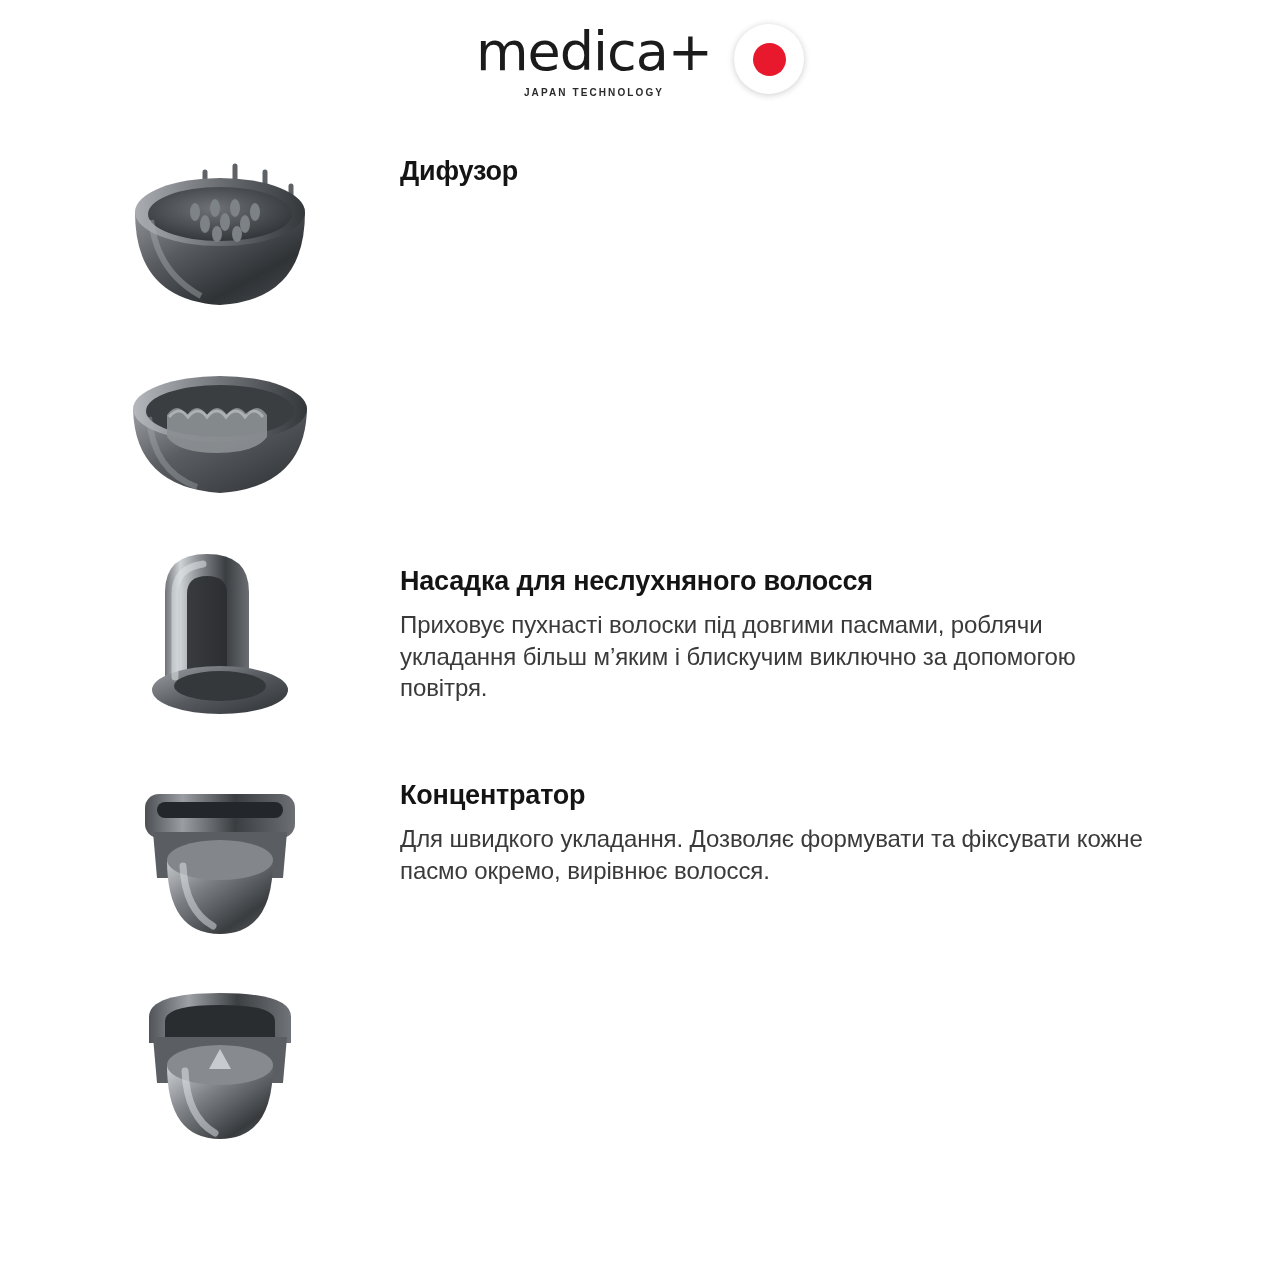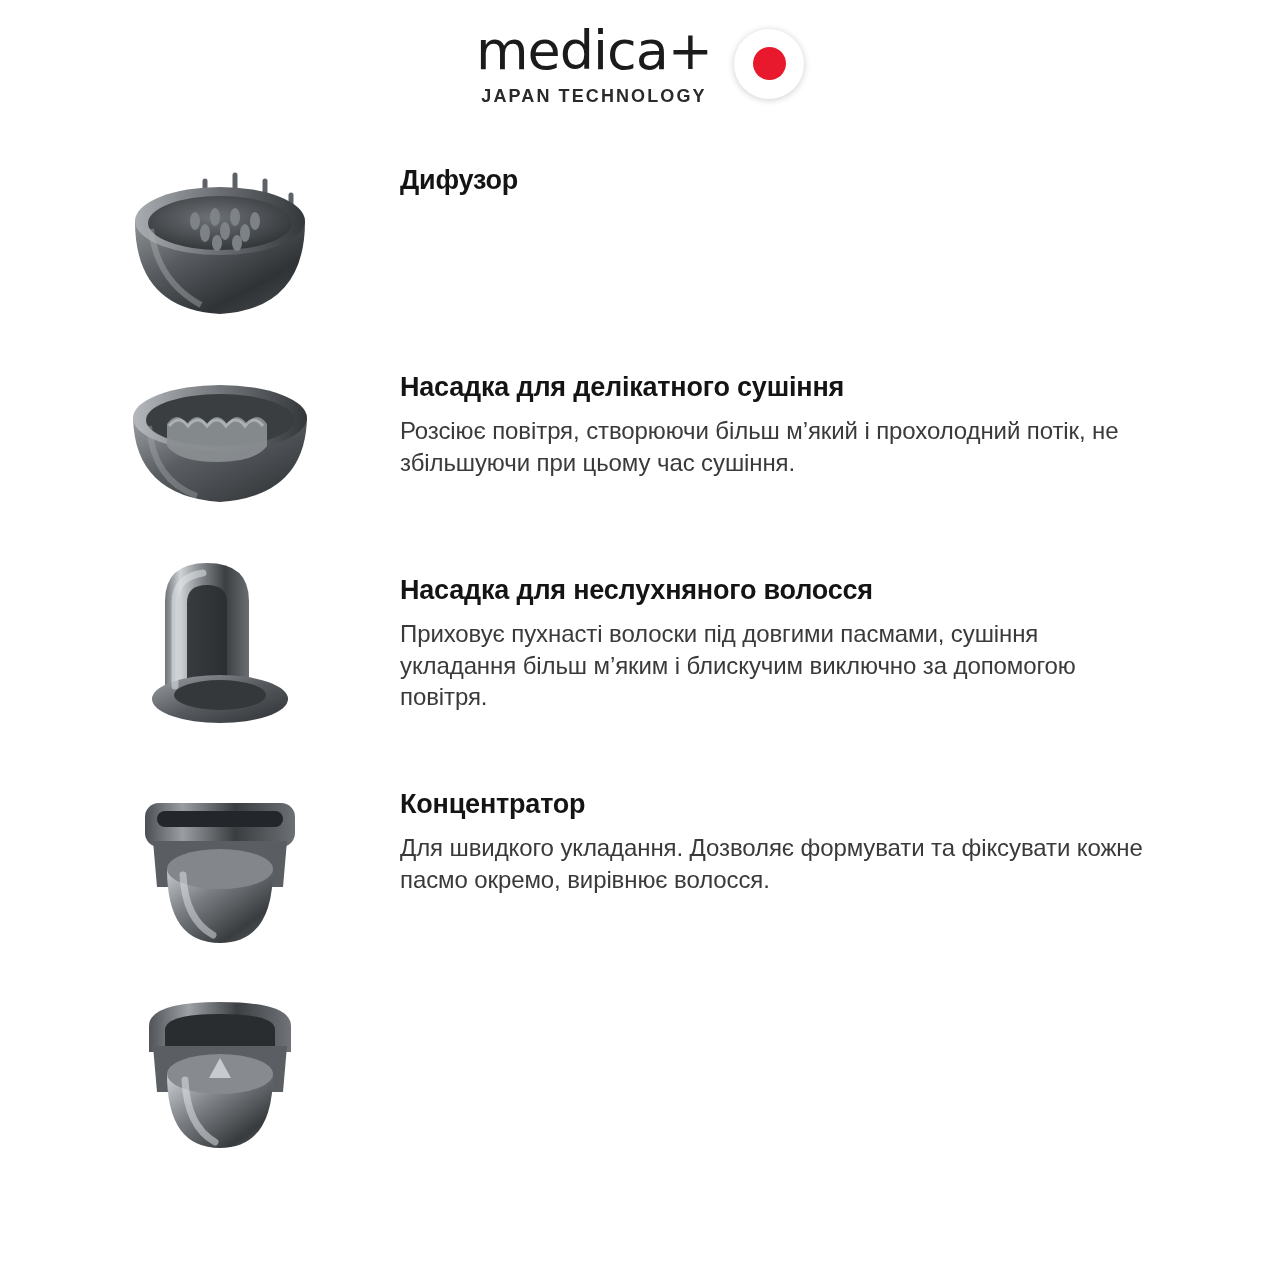--- a/index.html
+++ b/index.html
@@ -34,21 +34,21 @@
   }
   .logo-main {
     font-size: 54px;
     font-weight: 400;
     letter-spacing: -1px;
     line-height: 1;
     color: #1b1b1b;
     font-family: "DejaVu Sans", sans-serif;
   }
   .logo-sub {
-    font-size: 18px;
+    font-size: 10px;
     letter-spacing: 2.1px;
     font-weight: 700;
     color: #2a2a2a;
     margin-top: 8px;
     font-family: "Liberation Sans", sans-serif;
   }
   .logo-badge {
     width: 70px;
     height: 70px;
     border-radius: 50%;
@@ -206,24 +206,20 @@
         <path d="M28 52 Q30 130 115 136 Q200 130 202 52 Z" fill="url(#g2body)"></path>
         <ellipse cx="115" cy="52" rx="87" ry="33" fill="url(#g2rim)"></ellipse>
         <ellipse cx="115" cy="54" rx="74" ry="26" fill="#3a3e41"></ellipse>
 
         <path d="M62 58 q10 -14 20 0 q10 -14 20 0 q10 -14 20 0 q10 -14 20 0 q10 -14 20 0
                  l0 22 q-12 16 -50 16 q-38 0 -50 -16 z" fill="#8b8f93" opacity="0.92"></path>
         <path d="M64 60 q10 -12 19 0 q10 -12 19 0 q10 -12 19 0 q10 -12 19 0 q9 -12 18 0" fill="none" stroke="#c2c6ca" stroke-width="3" opacity="0.65"></path>
         <path d="M44 60 Q48 114 92 130" stroke="#a8acb0" stroke-width="6" fill="none" opacity="0.4"></path>
       </svg>
     </div>
-    <div class="row-text">
-      <div class="row-title">Насадка для делікатного сушіння</div>
-      <div class="row-desc">Розсіює повітря, створюючи більш м’який і прохолодний потік, не збільшуючи при цьому час сушіння.</div>
-    </div>
   </div>
 
   <div class="row row-3">
     <div class="row-art">
       <svg class="art-svg" width="230" height="200" viewBox="0 0 230 200">
         <defs>
           <linearGradient id="g3tube" x1="0" y1="0" x2="1" y2="0">
             <stop offset="0%" stop-color="#6f7377"></stop>
             <stop offset="18%" stop-color="#cfd3d6"></stop>
             <stop offset="45%" stop-color="#7e8286"></stop>
@@ -242,21 +238,21 @@
         <path d="M82 150 L82 62 Q82 44 102 44 Q122 44 122 62 L122 150 Z" fill="#2b2e31" opacity="0.9"></path>
 
         <ellipse cx="115" cy="158" rx="68" ry="24" fill="url(#g3base)"></ellipse>
         <ellipse cx="115" cy="154" rx="46" ry="15" fill="#34383b"></ellipse>
 
         <path d="M70 145 L70 62 Q70 36 98 32" stroke="#dfe3e6" stroke-width="7" fill="none" opacity="0.55" stroke-linecap="round"></path>
       </svg>
     </div>
     <div class="row-text">
       <div class="row-title">Насадка для неслухняного волосся</div>
-      <div class="row-desc">Приховує пухнасті волоски під довгими пасмами, сушіння укладання більш м’яким і блискучим виключно за допомогою повітря.</div>
+      <div class="row-desc">Приховує пухнасті волоски під довгими пасмами, роблячи укладання більш м’яким і блискучим виключно за допомогою повітря.</div>
     </div>
   </div>
 
   <div class="row row-4">
     <div class="row-art">
       <svg class="art-svg" width="230" height="175" viewBox="0 0 230 175">
         <defs>
           <linearGradient id="g4top" x1="0" y1="0" x2="1" y2="0">
             <stop offset="0%" stop-color="#4c5054"></stop>
             <stop offset="25%" stop-color="#9a9ea2"></stop>

